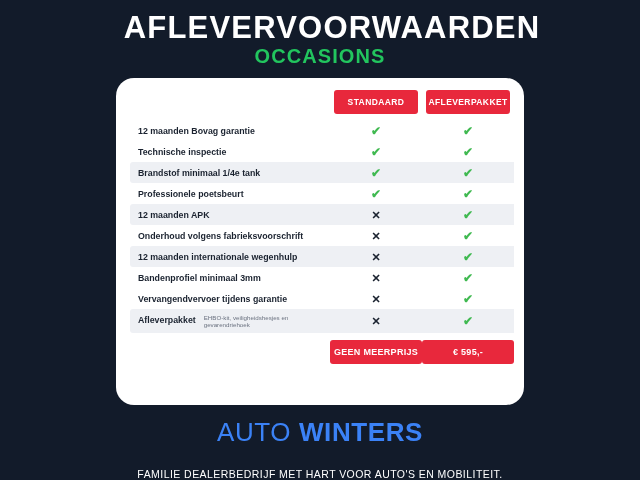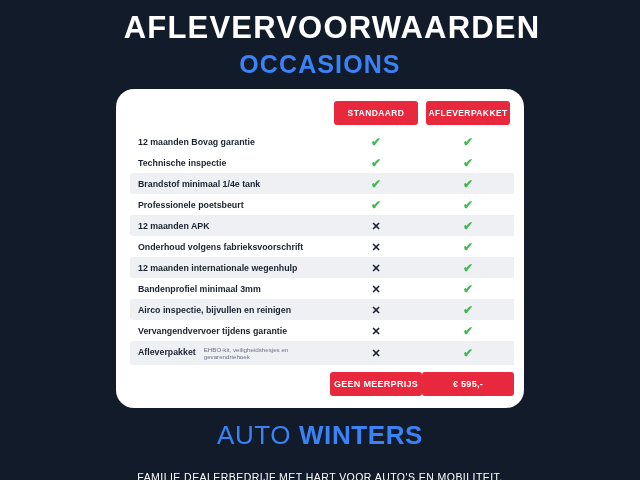--- a/index.html
+++ b/index.html
@@ -24,25 +24,25 @@
     line-height: 1.0;
   }
   .title-main {
     color: #ffffff;
     font-size: 31px;
     font-weight: bold;
     letter-spacing: 1.2px;
     margin-left: 24px;
   }
   .title-sub {
-    color: #3b82f6;
-    font-size: 25px;
+    color: #22c55e;
+    font-size: 20px;
     font-weight: bold;
     letter-spacing: 1.1px;
-    margin-top: 9px;
+    margin-top: 3px;
   }
   
   .card {
     position: relative;
     margin-top: 12px;
     width: 408px;
     height: 408px;
     background: #ffffff;
     border-radius: 18px;
     padding: 12px 14px 12px 14px;
@@ -193,25 +193,20 @@
         <tr class="shade">
           <td class="feat">12 maanden internationale wegenhulp</td>
           <td class="mark no">✕</td>
           <td class="mark yes">✔</td>
         </tr>
         <tr>
           <td class="feat">Bandenprofiel minimaal 3mm</td>
           <td class="mark no">✕</td>
           <td class="mark yes">✔</td>
         </tr>
-        <tr class="shade">
-          <td class="feat">Airco inspectie, bijvullen en reinigen</td>
-          <td class="mark no">✕</td>
-          <td class="mark yes">✔</td>
-        </tr>
         <tr>
           <td class="feat">Vervangendvervoer tijdens garantie</td>
           <td class="mark no">✕</td>
           <td class="mark yes">✔</td>
         </tr>
         <tr class="shade">
           <td class="feat">
             <span>Afleverpakket</span><span class="note">EHBO-kit, veiligheidshesjes en gevarendriehoek</span>
           </td>
           <td class="mark no">✕</td>

